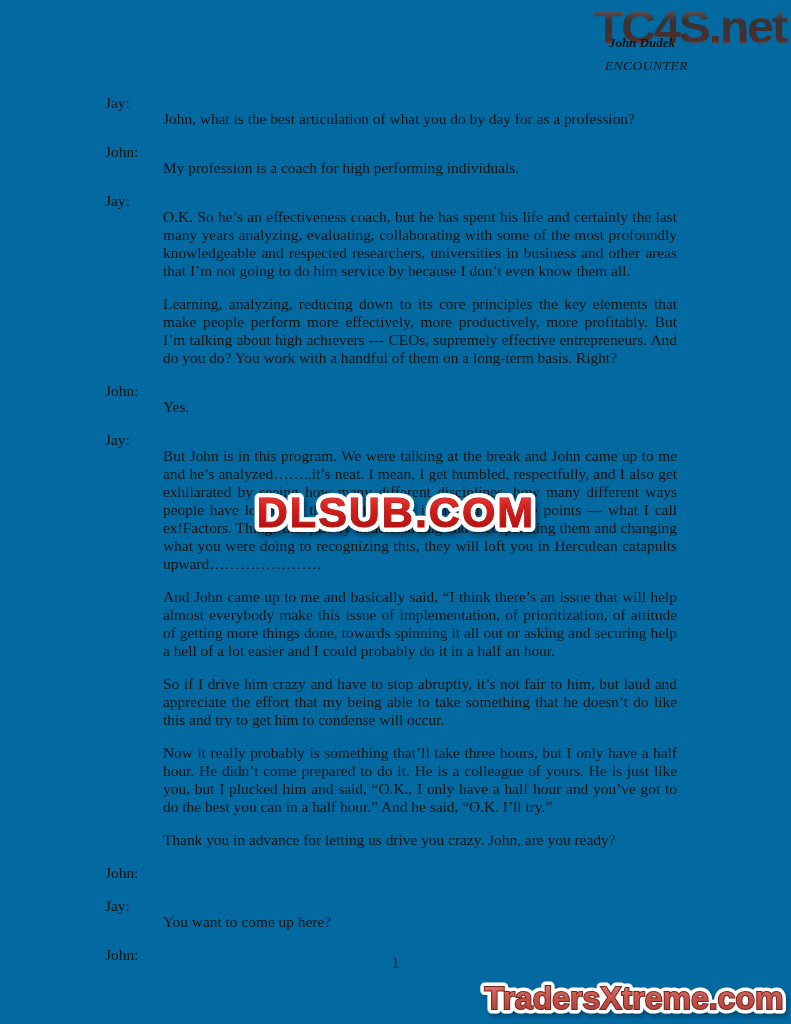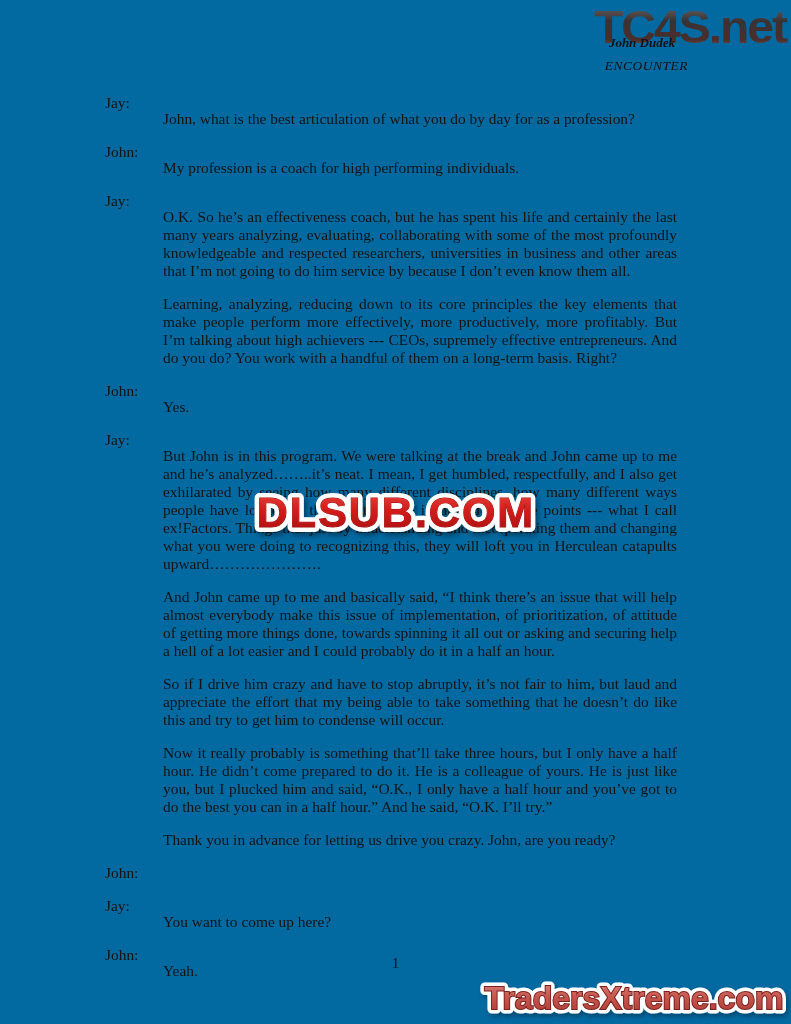--- a/index.html
+++ b/index.html
@@ -110,23 +110,20 @@
         <div class="speaker">John:</div>
       </div>
       <div class="entry">
         <div class="speaker">Jay:</div>
         <div class="entry-body">
           <p>You want to come up here?</p>
         </div>
       </div>
       <div class="entry">
         <div class="speaker">John:</div>
-        <div class="entry-body">
-          <p>Yeah.</p>
-        </div>
       </div>
     </main>
 
   <svg class="wm-center" width="344" height="74" viewBox="0 0 344 74">
     <defs>
       <linearGradient id="dlsubGrad" x1="0" y1="0" x2="0" y2="1">
         <stop offset="0" stop-color="#ea4a44"></stop>
         <stop offset="0.45" stop-color="#d41d1b"></stop>
         <stop offset="1" stop-color="#a60e0e"></stop>
       </linearGradient>

